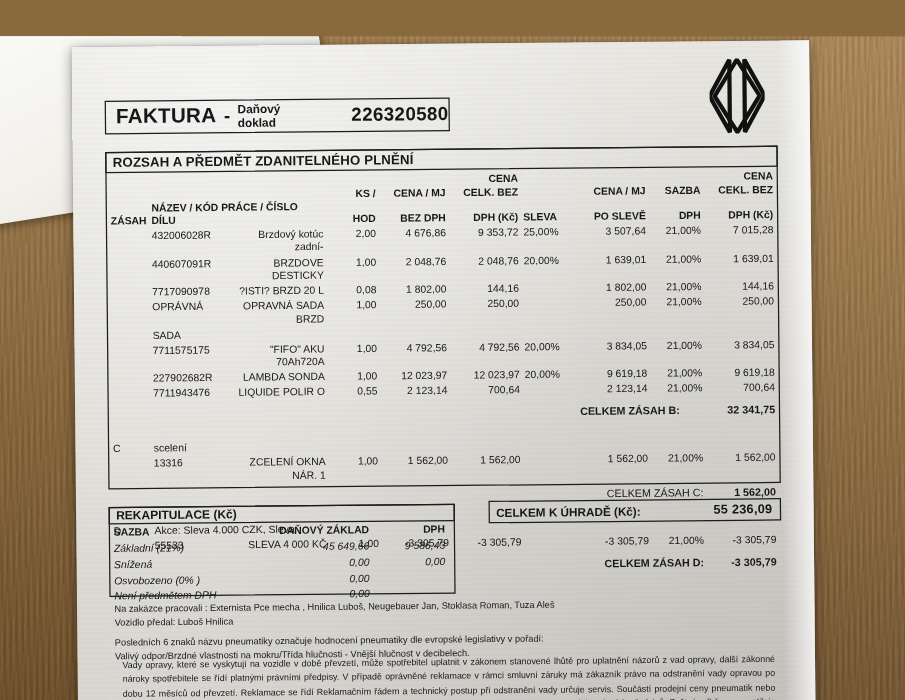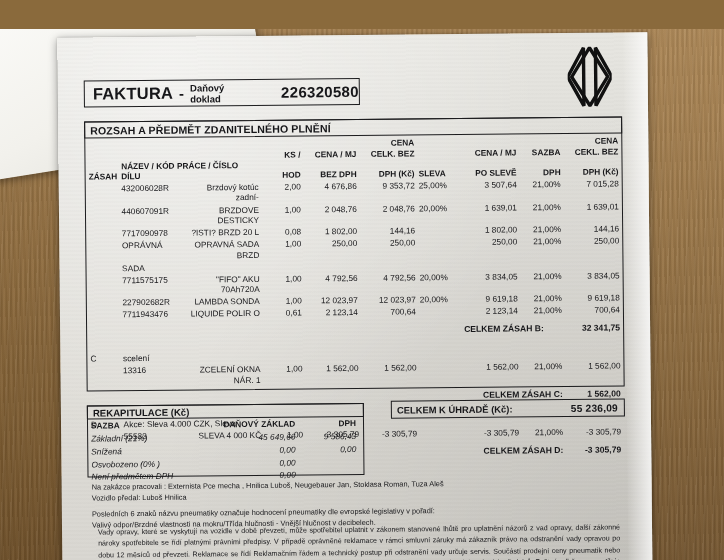--- a/index.html
+++ b/index.html
@@ -277,21 +277,21 @@
               <td class="c-tot">12 023,97</td>
               <td class="c-sleva">20,00%</td>
               <td class="c-after">9 619,18</td>
               <td class="c-rate">21,00%</td>
               <td class="c-final">9 619,18</td>
             </tr>
             <tr>
               <td class="c-zasah"></td>
               <td class="c-code">7711943476</td>
               <td class="c-name">LIQUIDE POLIR O</td>
-              <td class="c-num">0,61</td>
+              <td class="c-num">0,55</td>
               <td class="c-unit">2 123,14</td>
               <td class="c-tot">700,64</td>
               <td class="c-sleva"></td>
               <td class="c-after">2 123,14</td>
               <td class="c-rate">21,00%</td>
               <td class="c-final">700,64</td>
             </tr>
             <tr>
               <td colspan="7"></td>
               <td class="subtot" colspan="2" style="font-weight: bold; text-align: left; padding-top: 6px;">CELKEM ZÁSAH B:</td>
@@ -311,21 +311,21 @@
               <td class="c-num">1,00</td>
               <td class="c-unit">1 562,00</td>
               <td class="c-tot">1 562,00</td>
               <td class="c-sleva"></td>
               <td class="c-after">1 562,00</td>
               <td class="c-rate">21,00%</td>
               <td class="c-final">1 562,00</td>
             </tr>
             <tr>
               <td colspan="7"></td>
-              <td class="subtot" colspan="2" style="font-weight: bold; text-align: right; padding-top: 6px;">CELKEM ZÁSAH C:</td>
+              <td class="subtot" colspan="2" style="font-weight: normal; text-align: right; padding-top: 6px;">CELKEM ZÁSAH C:</td>
               <td class="c-final subtot" style="font-weight: bold; padding-top: 6px;">1 562,00</td>
             </tr>
             <tr class="spacer">
               <td colspan="10" style="height: 12px;"></td>
             </tr>
             <tr>
               <td class="c-zasah grp-label">D</td>
               <td class="grp-label" colspan="9" style="text-align: left;">Akce: Sleva 4.000 CZK, Sleva</td>
             </tr>
             <tr>

